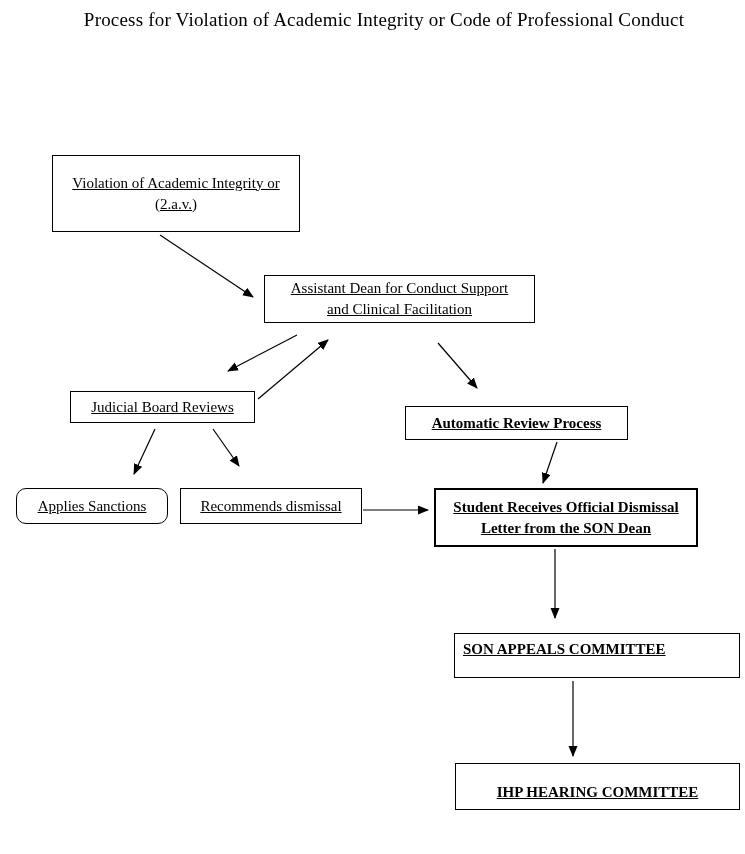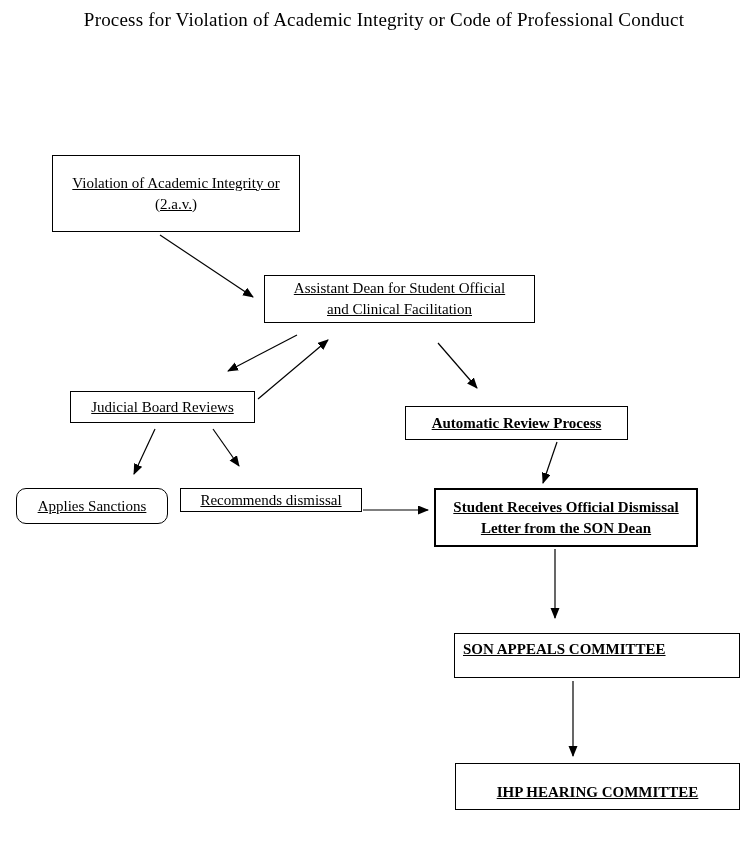--- a/index.html
+++ b/index.html
@@ -46,21 +46,21 @@
     background: #ffffff;
   }
   .node .ln { display: block; white-space: nowrap; text-decoration: underline; }
   .bold { font-weight: bold; }
 
   .b-violation   { left: 52px;  top: 155px; width: 248px; height: 77px; }
   .b-dean        { left: 264px; top: 275px; width: 271px; height: 48px; }
   .b-judicial    { left: 70px;  top: 391px; width: 185px; height: 32px; }
   .b-autoreview  { left: 405px; top: 406px; width: 223px; height: 34px; }
   .b-sanctions   { left: 16px;  top: 488px; width: 152px; height: 36px; border-radius: 10px; }
-  .b-dismissal   { left: 180px; top: 488px; width: 182px; height: 24px; }
+  .b-dismissal   { left: 180px; top: 488px; width: 182px; height: 36px; }
   .b-letter      { left: 434px; top: 488px; width: 264px; height: 59px; border-width: 2px; }
   .b-appeals     { left: 454px; top: 633px; width: 286px; height: 45px;
                    justify-content: flex-start; align-items: flex-start;
                    padding: 5px 0 0 8px; text-align: left; }
   .b-hearing     { left: 455px; top: 763px; width: 285px; height: 47px;
                    justify-content: flex-start; align-items: center;
                    padding-top: 18px; }
 
   #arrow-layer {
     position: absolute;
@@ -96,21 +96,21 @@
     <line x1="555" y1="549" x2="555" y2="618" marker-end="url(#ah)"></line>
     <line x1="573" y1="681" x2="573" y2="756" marker-end="url(#ah)"></line>
   </svg>
 
   <div class="node b-violation">
     <span class="ln">Violation of Academic Integrity or</span>
     <span class="ln">(2.a.v.)</span>
   </div>
 
   <div class="node b-dean">
-    <span class="ln">Assistant Dean for Student Official</span>
+    <span class="ln">Assistant Dean for Conduct Support</span>
     <span class="ln">and Clinical Facilitation</span>
   </div>
 
   <div class="node b-judicial">
     <span class="ln">Judicial Board Reviews</span>
   </div>
 
   <div class="node b-autoreview bold">
     <span class="ln">Automatic Review Process</span>
   </div>

